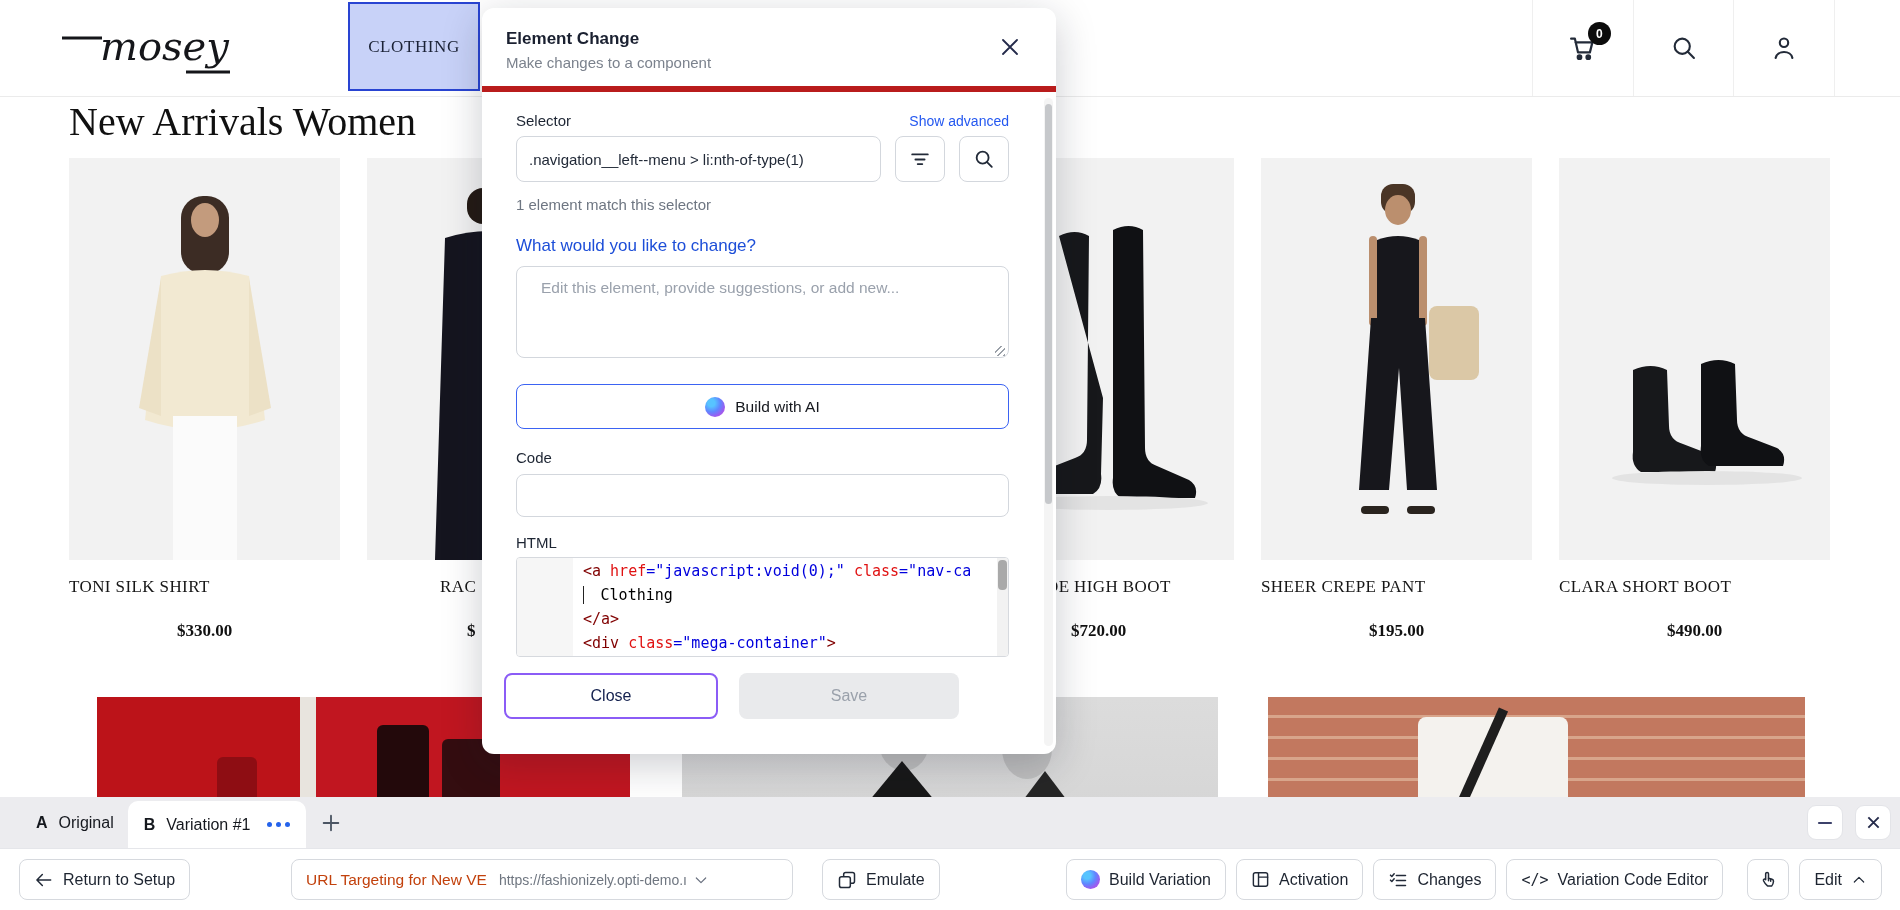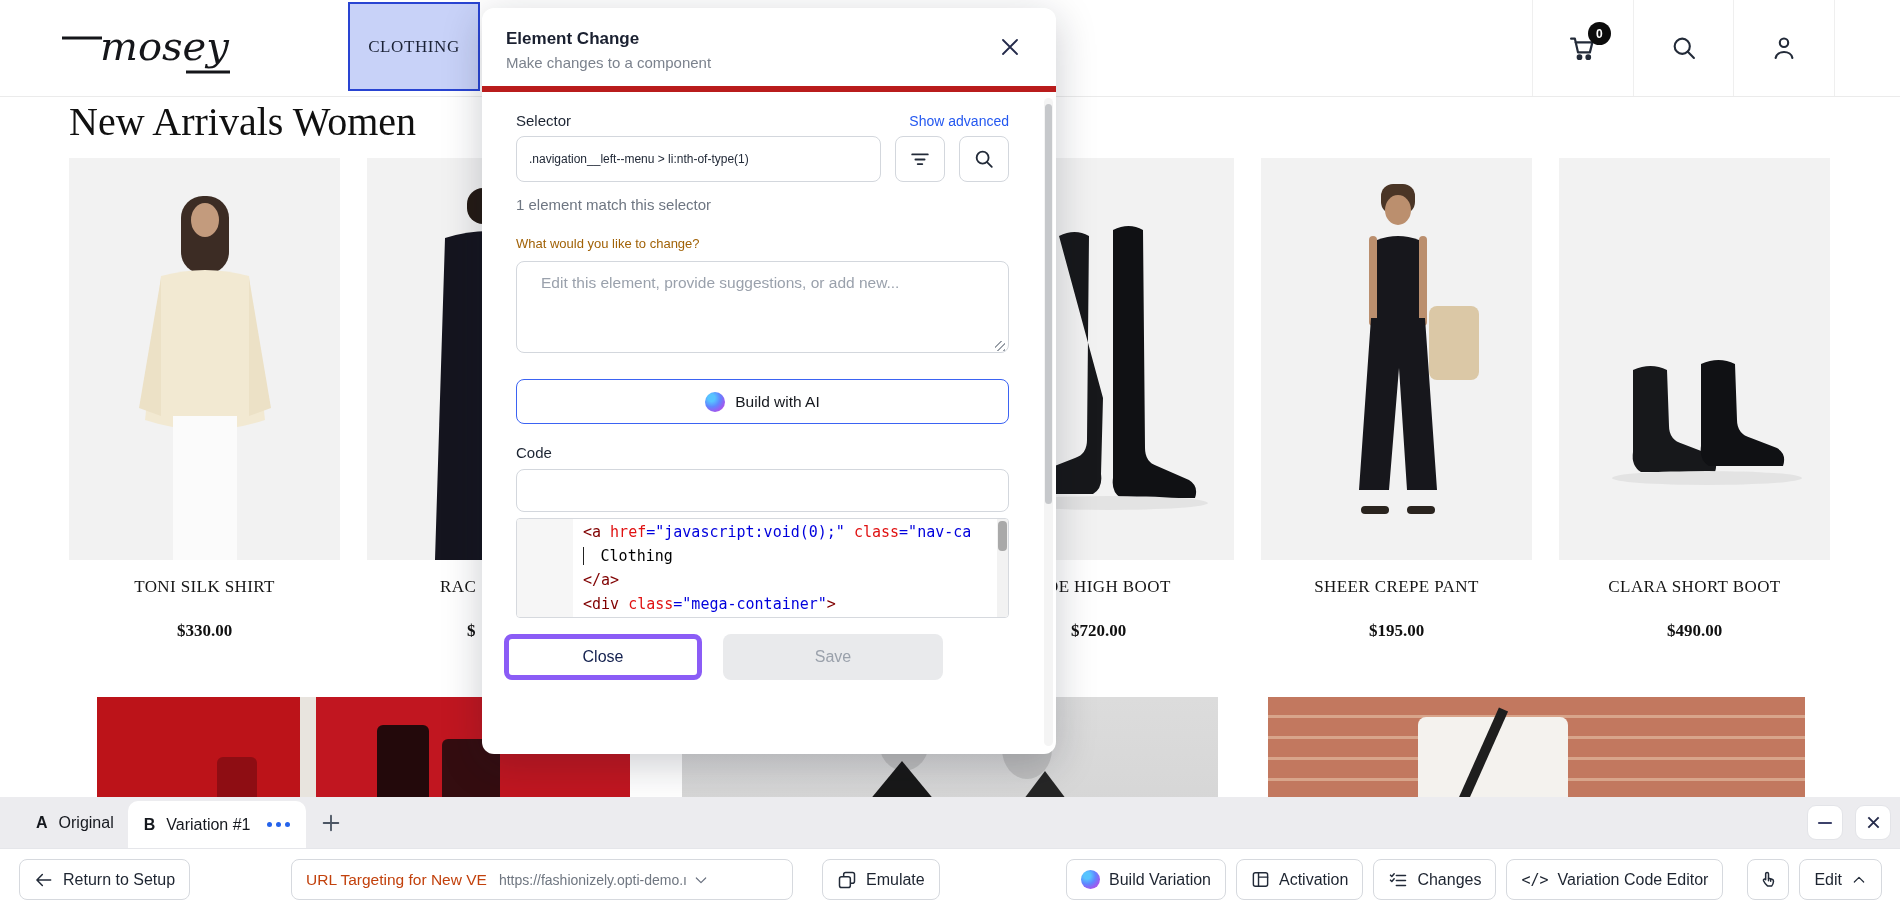--- a/index.html
+++ b/index.html
@@ -23,21 +23,21 @@
                 background:#0c0c0c; color:#fff; font-size:12px; font-weight:bold;
                 display:flex; align-items:center; justify-content:center; }
 
   
   .page-title { position:absolute; left:69px; top:98px; font-family:"Liberation Serif", serif;
                 font-size:40px; font-weight:400; color:#101010; }
   .grid { position:absolute; left:69px; top:158px; display:grid;
           grid-template-columns:repeat(6,271px); column-gap:27px; }
   .card { width:271px; }
   .card-img { width:271px; height:402px; background:#f2f2f2; overflow:hidden; }
-  .card-title { margin-top:17px; text-align:center; font-family:"Liberation Serif", serif;
+  .card-title { margin-top:17px; text-align:left; font-family:"Liberation Serif", serif;
                 font-size:17px; letter-spacing:.4px; color:#161616; min-height:20px; }
   .card-price { margin-top:24px; text-align:center; font-family:"Liberation Serif", serif;
                 font-size:17px; font-weight:bold; color:#111; min-height:20px; }
   .card-title.align-rac { text-align:left; padding-left:73px; }
   .card-price.align-rac { text-align:left; padding-left:100px; }
   .card-title.align-boot { text-align:left; padding-left:83px; }
 
   .promo { position:absolute; top:697px; height:100px; overflow:hidden; cursor:pointer; }
   .promo-inner { width:100%; height:240px; }
   #promo1 { left:97px;  width:533px; }
@@ -58,25 +58,25 @@
   .modal-header { padding:21px 24px 15px 24px; border-bottom:6px solid #b91c1c; position:relative; }
   .modal-title { font-size:17px; font-weight:bold; color:#1a2030; }
   .modal-sub { margin-top:5px; font-size:15px; color:#7b828d; }
   .modal-x { position:absolute; top:30px; right:37px; width:18px; height:18px; cursor:pointer; }
   .modal-body { padding:20px 47px 0 34px; }
   .field-label { font-size:15px; color:#1d2533; }
   .selector-head { display:flex; justify-content:space-between; align-items:flex-end; margin-bottom:7px; }
   .link-blue { font-size:14px; color:#2458f0; cursor:pointer; }
   .selector-row { display:flex; gap:14px; }
   .selector-input { flex:1; height:46px; border:1px solid #d3d7dd; border-radius:8px;
-                    padding:0 12px; font-size:12px; color:#222a38; outline:none; min-width:0; }
+                    padding:0 12px; font-size:15px; color:#222a38; outline:none; min-width:0; }
   .sq-btn { width:50px; height:46px; border:1px solid #d3d7dd; border-radius:8px; background:#fff;
             display:flex; align-items:center; justify-content:center; cursor:pointer; flex:0 0 auto; }
   .match-info { margin-top:14px; font-size:15px; color:#6e7682; }
-  .q-label { margin-top:23px; font-size:13px; color:#a16207; }
+  .q-label { margin-top:23px; font-size:17px; color:#1d4ed8; }
   .q-area-wrap { position:relative; margin-top:10px; }
   .q-area { width:100%; height:92px; border:1px solid #d3d7dd; border-radius:8px; resize:none;
             padding:12px 24px; font-family:"Liberation Sans",sans-serif; font-size:15.5px; color:#1d4ed8; outline:none; }
   .q-area::placeholder { color:#9aa1ac; }
   .resize-grip { position:absolute; right:4px; bottom:6px; width:10px; height:10px;
                  background:repeating-linear-gradient(315deg,#9aa0a8 0 1.5px,transparent 1.5px 4.5px); }
   .ai-btn { margin-top:22px; width:100%; height:45px; border:1.5px solid #3b63f3; border-radius:8px;
             background:#fff; display:flex; align-items:center; justify-content:center; gap:10px;
             font-size:15.5px; color:#15181e; cursor:pointer; }
   .ai-orb { width:20px; height:20px; border-radius:50%;
@@ -90,21 +90,21 @@
                  font-family:"DejaVu Sans Mono", monospace; font-size:15px; line-height:24px; }
   .code-gutter-col { width:56px; background:#f6f6f6; flex:0 0 auto; }
   .code-lines { flex:1; padding-top:1px; white-space:pre; overflow:hidden; }
   .code-row { display:flex; height:24px; }
   .code-content { padding-left:10px; white-space:pre; }
   .tok-tag { color:#800000; } .tok-attr { color:#e01212; } .tok-val { color:#0000dd; } .tok-plain { color:#000; }
   .caret { border-left:1.5px solid #222; margin-right:-1.5px; }
   .code-vscroll { position:absolute; right:0; top:0; width:11px; height:100%; background:#f2f2f2; }
   .code-vthumb { position:absolute; right:1px; top:2px; width:9px; height:30px; background:#a9a9a9; border-radius:4px; }
   .modal-footer { display:flex; padding:16px 0 0 22px; gap:21px; }
-  .btn-close { width:198px; height:46px; border:5px solid #8b5cf6; border-radius:8px; background:#fff;
+  .btn-close { width:214px; height:46px; border:2px solid #8b5cf6; border-radius:8px; background:#fff;
                font-size:16px; color:#13204e; cursor:pointer; }
   .btn-save { width:220px; height:46px; border:none; border-radius:8px; background:#e9eaec;
               font-size:16px; color:#9aa1ab; cursor:default; }
   .modal-scroll-track { position:absolute; right:3px; top:90px; width:9px; height:648px; background:#f4f4f4; border-radius:5px; }
   .modal-scroll-thumb { position:absolute; top:6px; left:1px; width:7px; height:400px; background:#c6c8cb; border-radius:4px; cursor:pointer; }
 
   
   .tabstrip { position:absolute; left:0; top:797px; width:1900px; height:51px; background:#ececef; z-index:60; }
   .tabs { position:absolute; left:36px; top:0; height:51px; display:flex; align-items:flex-end; }
   .tab { display:flex; align-items:center; gap:11px; font-size:16px; color:#15181e; cursor:pointer; }
@@ -312,20 +312,21 @@
     </div>
 
     <button class="ai-btn">
       <span class="ai-orb"></span>
       <span>Build with AI</span>
     </button>
 
     <div class="field-label name-label">Code</div>
     <input class="name-input" value="" style="">
 
+    <div class="field-label html-label">HTML</div>
     <div class="code-editor">
       <div class="code-gutter-col"></div>
       <div class="code-lines"><div class="code-row"><span class="code-content"><span class="tok-tag">&lt;a </span><span class="tok-attr">href</span><span class="tok-val">="javascript:void(0);"</span><span class="tok-plain"> </span><span class="tok-attr">class</span><span class="tok-val">="nav-ca</span></span></div><div class="code-row"><span class="code-content"><span class="caret"></span><span class="tok-plain">  Clothing</span></span></div><div class="code-row"><span class="code-content"><span class="tok-tag">&lt;/a&gt;</span></span></div><div class="code-row"><span class="code-content"><span class="tok-tag">&lt;div </span><span class="tok-attr">class</span><span class="tok-val">="mega-container"</span><span class="tok-tag">&gt;</span></span></div></div>
       <div class="code-vscroll">
         <div class="code-vthumb"></div>
       </div>
     </div>
   </div>
 
   <div class="modal-footer">

